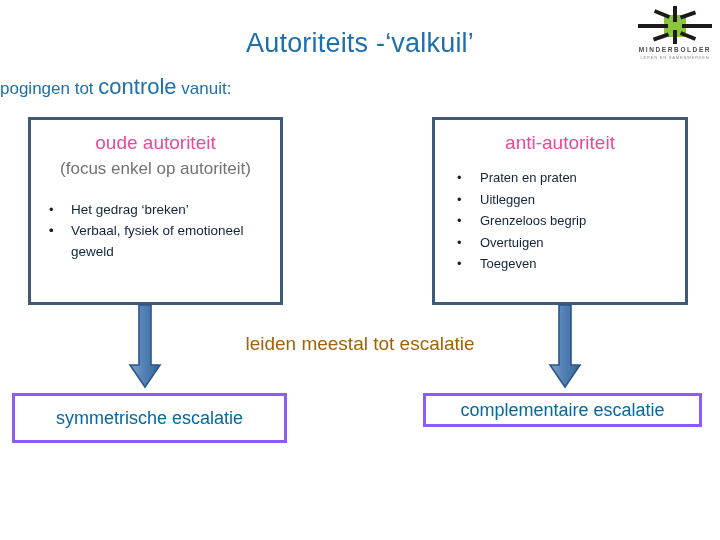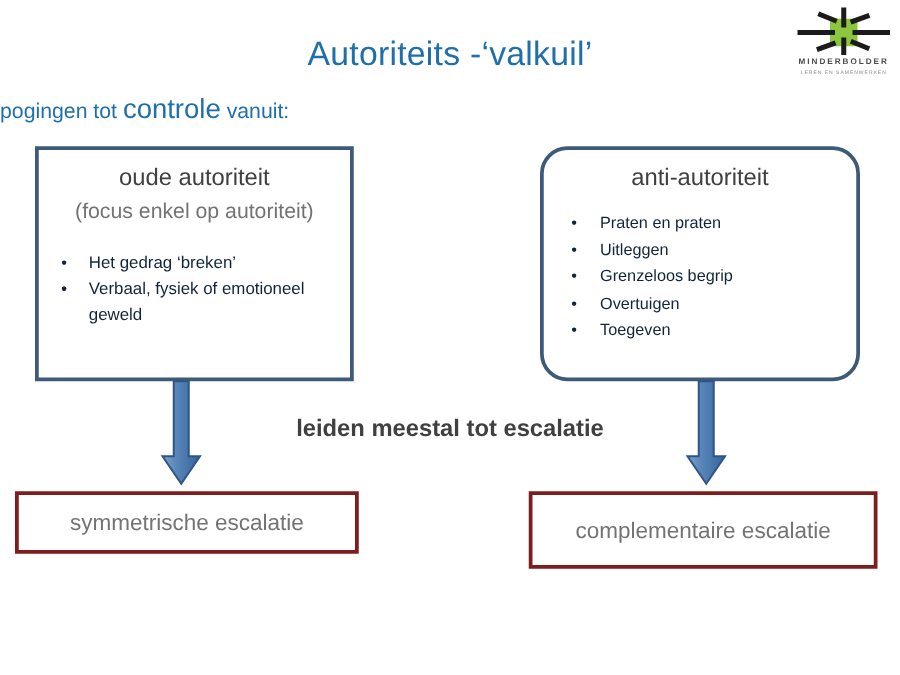--- a/index.html
+++ b/index.html
@@ -102,25 +102,25 @@
   }
 
   
   .topbox {
     position: absolute;
     border: 3px solid #3d5a78;
     background: #ffffff;
     box-sizing: border-box;
   }
   #box-old   { left: 28px;  top: 117px; width: 255px; height: 188px; }
-  #box-anti  { left: 432px; top: 117px; width: 256px; height: 188px; border-radius: 22px; }
+  #box-anti  { left: 432px; top: 117px; width: 256px; height: 188px; }
 
   .box-head {
     text-align: center;
-    color: #404040;
+    color: #ec4899;
     font-size: 19px;
     margin-top: 13px;
     line-height: 1.05;
   }
   .box-sub {
     text-align: center;
     color: #737373;
     font-size: 17px;
     margin-top: 6px;
   }
@@ -158,38 +158,37 @@
   #arrow-right { left: 548px; top: 303px; }
 
   
   #mid-caption {
     position: absolute;
     left: 0;
     top: 333px;
     width: 720px;
     text-align: center;
     font-size: 19px;
-    color: #404040;
-    font-weight: bold;
+    color: #a16207;
   }
 
   
   .bottombox {
     position: absolute;
-    border: 3px solid #7f1d1d;
+    border: 3px solid #8b5cf6;
     background: #ffffff;
     box-sizing: border-box;
     display: flex;
     align-items: center;
     justify-content: center;
-    color: #737373;
+    color: #0369a1;
     font-size: 18px;
   }
   #box-sym  { left: 12px;  top: 393px; width: 275px; height: 50px; }
-  #box-comp { left: 423px; top: 393px; width: 279px; height: 62px; }
+  #box-comp { left: 423px; top: 393px; width: 279px; height: 34px; }
 </style>
 </head>
 <body>
 
 <div id="logo">
   <div class="mark">
     <div class="green-sq"></div>
     <div class="bar v1"></div>
     <div class="bar v2"></div>
     <div class="bar h1"></div>

